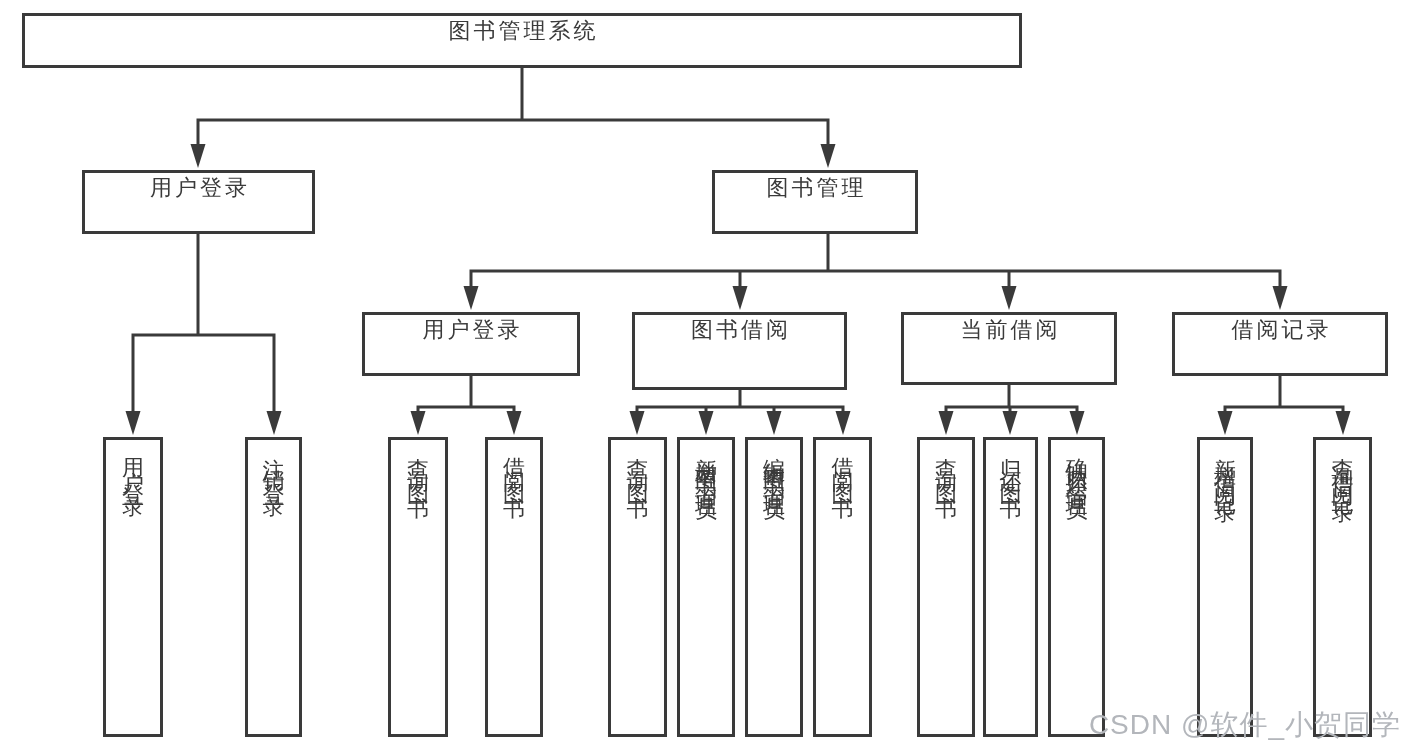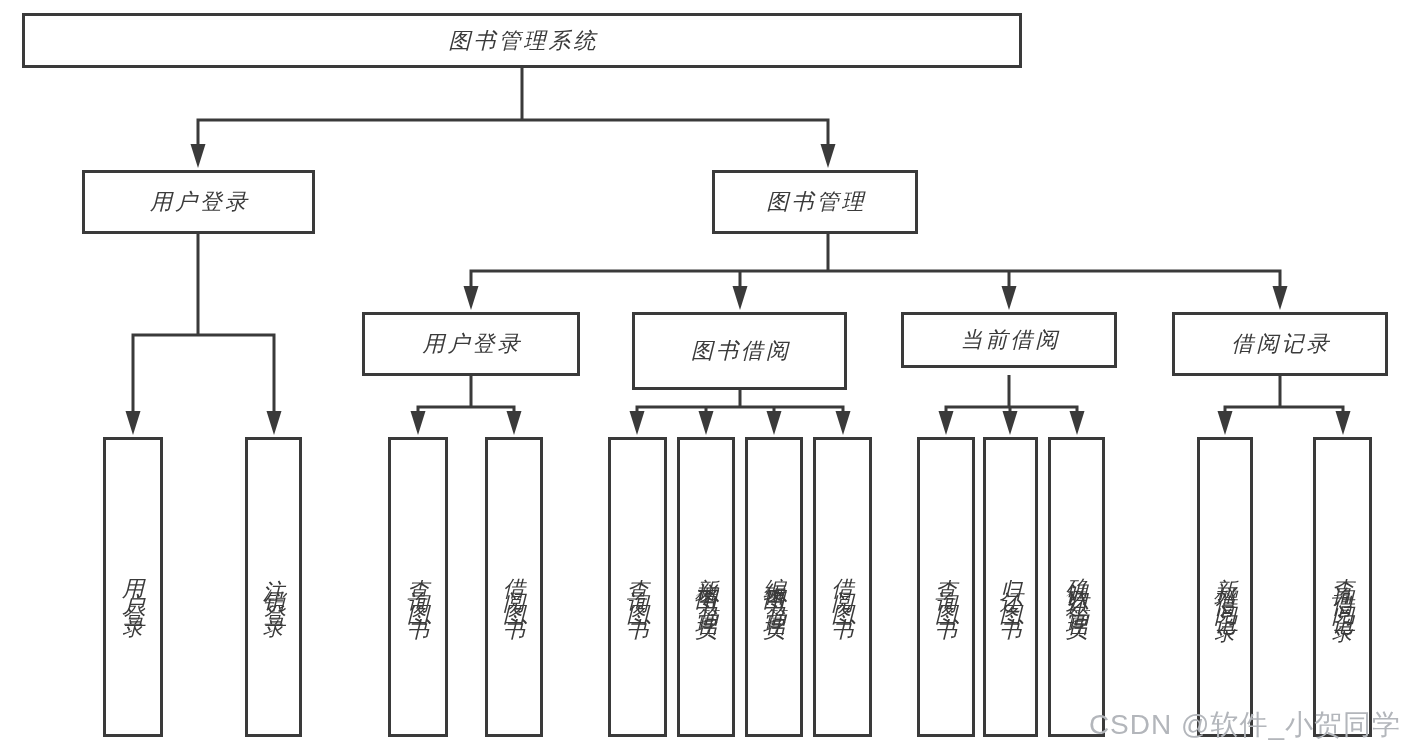--- a/index.html
+++ b/index.html
@@ -26,24 +26,22 @@
     left: 0;
     top: 0;
     color: var(--line);
   }
   .node {
     position: absolute;
     box-sizing: border-box;
     border: 3px solid var(--line);
     background: var(--bg);
     display: flex;
-    align-items: center;
     justify-content: center;
     color: var(--text);
-    font-style: italic;
   }
   .h-label {
     font-size: 22px;
     letter-spacing: 3px;
     text-indent: 3px;
     white-space: nowrap;
   }
   .v-label {
     writing-mode: vertical-rl;
     text-orientation: mixed;
@@ -119,21 +117,21 @@
   <div class="node" style="left:712px;top:170px;width:206px;height:64px">
     <span class="h-label">图书管理</span>
   </div>
 
   <div class="node" style="left:362px;top:312px;width:218px;height:64px">
     <span class="h-label">用户登录</span>
   </div>
   <div class="node" style="left:632px;top:312px;width:215px;height:78px">
     <span class="h-label">图书借阅</span>
   </div>
-  <div class="node" style="left:901px;top:312px;width:216px;height:56px">
+  <div class="node" style="left:901px;top:312px;width:216px;height:73px">
     <span class="h-label">当前借阅</span>
   </div>
   <div class="node" style="left:1172px;top:312px;width:216px;height:64px">
     <span class="h-label">借阅记录</span>
   </div>
 
   <div class="node" style="left:103px;top:437px;width:60px;height:300px">
     <span class="v-label sp-wide">用户登录</span>
   </div>
   <div class="node" style="left:245px;top:437px;width:57px;height:300px">

